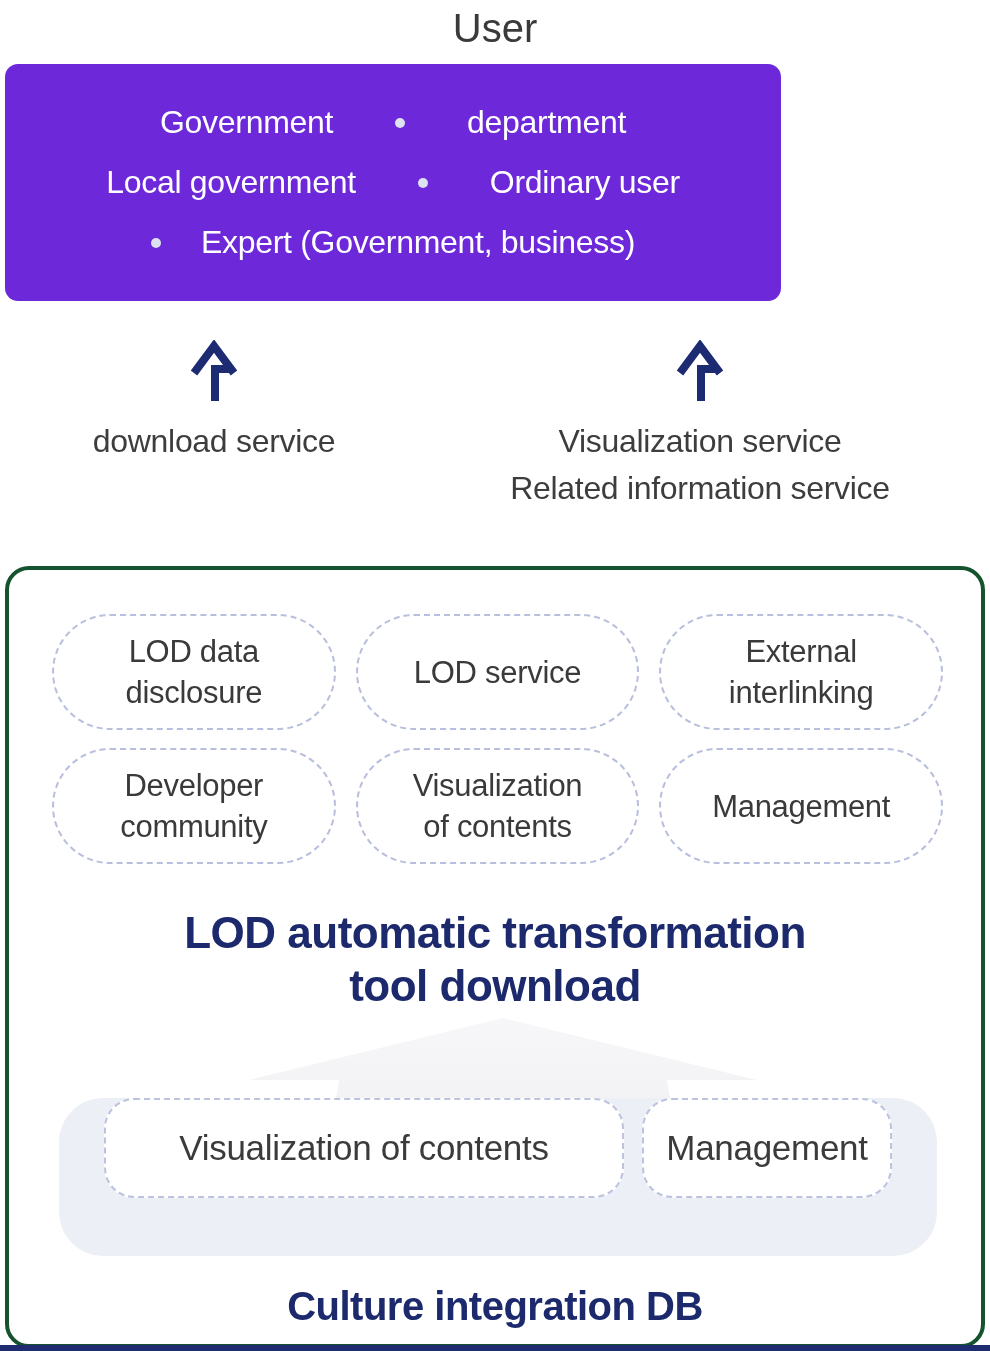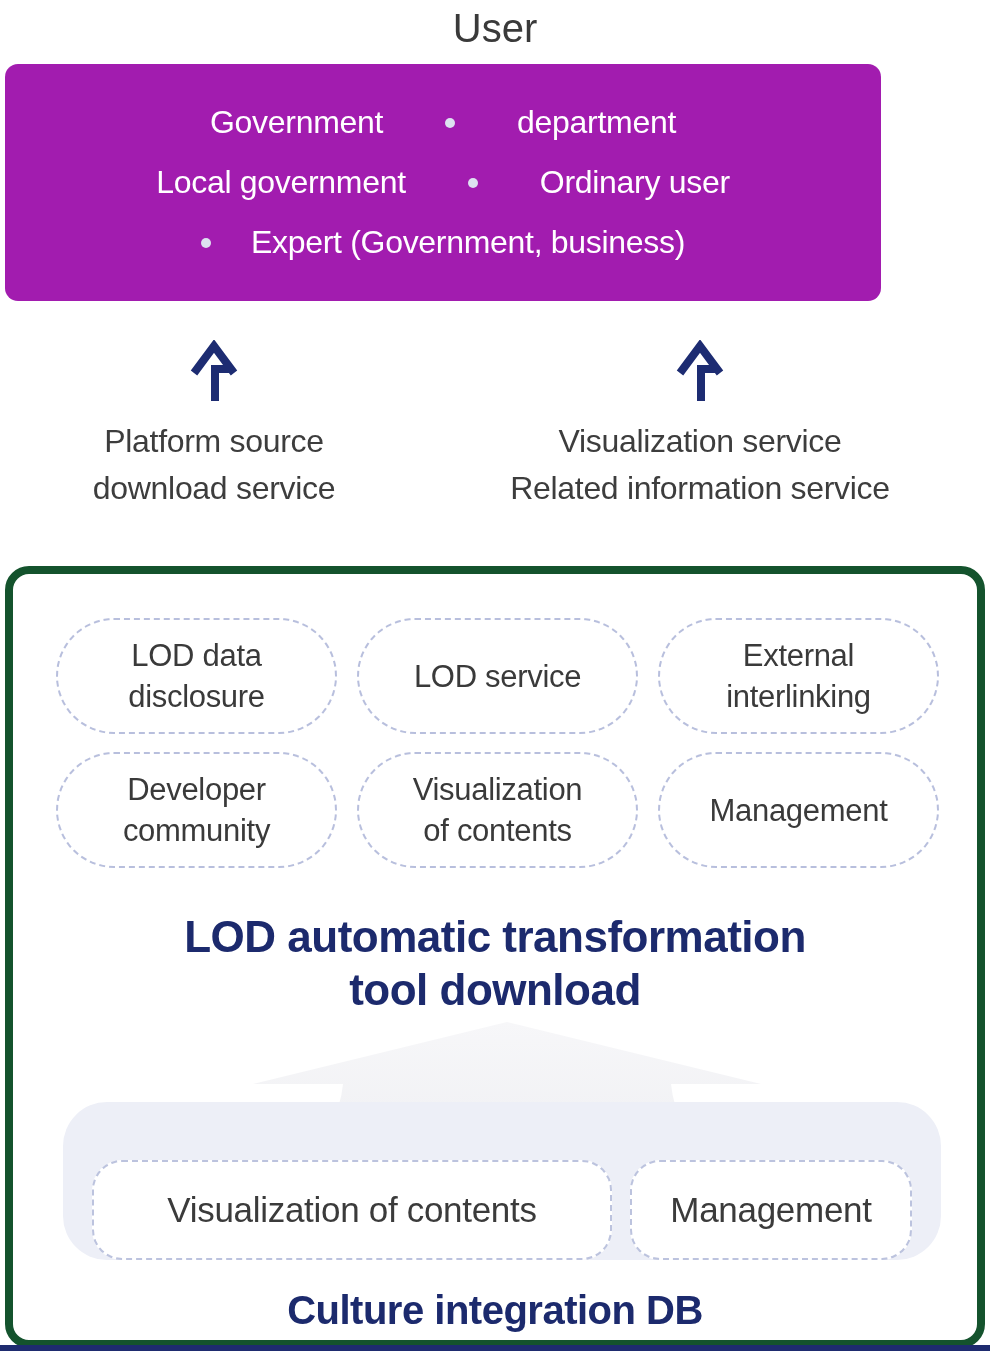--- a/index.html
+++ b/index.html
@@ -9,22 +9,22 @@
     position:relative; width:990px; height:1351px; background:#ffffff;
     overflow:hidden; margin:0 auto;
   }
   
   .user-title {
     position:absolute; top:6px; left:0; right:0;
     text-align:center; font-size:40px; font-weight:400; color:#3a3a3a;
   }
   
   .user-box {
-    position:absolute; left:5px; top:64px; width:876px; height:237px;
-    background:#a21caf; border-radius:13px;
+    position:absolute; left:5px; top:64px; width:776px; height:237px;
+    background:#6d28d9; border-radius:13px;
     display:flex; flex-direction:column; justify-content:center;
   }
   .user-row {
     display:flex; justify-content:center; align-items:center;
     height:60px; color:#ffffff; font-size:32px; letter-spacing:-0.3px;
   }
   .user-row.gap-wide { gap:62px; }
   .user-row.gap-narrow { gap:40px; }
   .dot {
     width:10px; height:10px; border-radius:50%; background:#dde2f0; flex:0 0 auto;
@@ -35,21 +35,21 @@
   .service.svc-right { left:420px; width:560px; }
   .service svg { display:block; margin:0 auto; }
   .service-label {
     margin-top:16px; font-size:32px; line-height:47px; color:#3d3d3d;
     letter-spacing:-0.3px;
   }
   .service-label span { display:block; }
   
   .main-box {
     position:absolute; left:5px; top:566px; width:980px; height:782px;
-    border:8px solid #14532d; border-radius:24px; background:#ffffff;
+    border:4px solid #14532d; border-radius:24px; background:#ffffff;
   }
   .features {
     position:absolute; left:43px; right:38px; top:44px;
     display:grid; grid-template-columns:1fr 1fr 1fr; gap:18px 20px;
   }
   .feature {
     height:116px; background:#ffffff;
     border:2px dashed #b8bfdd; border-radius:58px;
     display:flex; flex-direction:column; justify-content:center; align-items:center;
     font-size:31px; line-height:41px; color:#3a3a3a; text-align:center;
@@ -59,21 +59,21 @@
   .transform-heading {
     position:absolute; top:336px; left:0; right:0;
     text-align:center; font-size:44px; font-weight:700; line-height:53px;
     color:#1c2a6d; letter-spacing:-0.5px;
   }
   .transform-heading span { display:block; }
   .block-arrow { position:absolute; left:232px; top:446px; }
   .db-box {
     position:absolute; left:50px; top:528px; width:878px; height:158px;
     background:#edeff7; border-radius:44px;
-    display:flex; align-items:flex-end; padding:0 29px; gap:18px;
+    display:flex; align-items:flex-start; padding:0 45px; gap:18px;
   }
   .db-pill {
     height:100px; background:#ffffff; border:2px dashed #bcc3de; border-radius:30px;
     display:flex; align-items:center; justify-content:center;
     font-size:35px; color:#3b3b3b; letter-spacing:-0.3px;
   }
   .db-pill.wide { width:520px; flex:0 0 auto; }
   .db-pill.narrow { flex:1 1 auto; }
   .db-title {
     position:absolute; top:686px; left:0; right:0;
@@ -109,21 +109,20 @@
       <span>Expert (Government, business)</span>
     </div>
   </div>
 
   <div class="service svc-left">
     <svg width="54" height="62" viewBox="0 0 54 62">
       <path d="M7 33 L27 6 L47 33" fill="none" stroke="#1d2c72" stroke-width="8" stroke-linejoin="miter"></path>
       <path d="M28 61 L28 29 L42 29" fill="none" stroke="#1d2c72" stroke-width="8"></path>
     </svg>
     <div class="service-label">
-      <span>Platform source</span>
       <span>download service</span>
     </div>
   </div>
 
   <div class="service svc-right">
     <svg width="54" height="62" viewBox="0 0 54 62">
       <path d="M7 33 L27 6 L47 33" fill="none" stroke="#1d2c72" stroke-width="8" stroke-linejoin="miter"></path>
       <path d="M28 61 L28 29 L42 29" fill="none" stroke="#1d2c72" stroke-width="8"></path>
     </svg>
     <div class="service-label">

